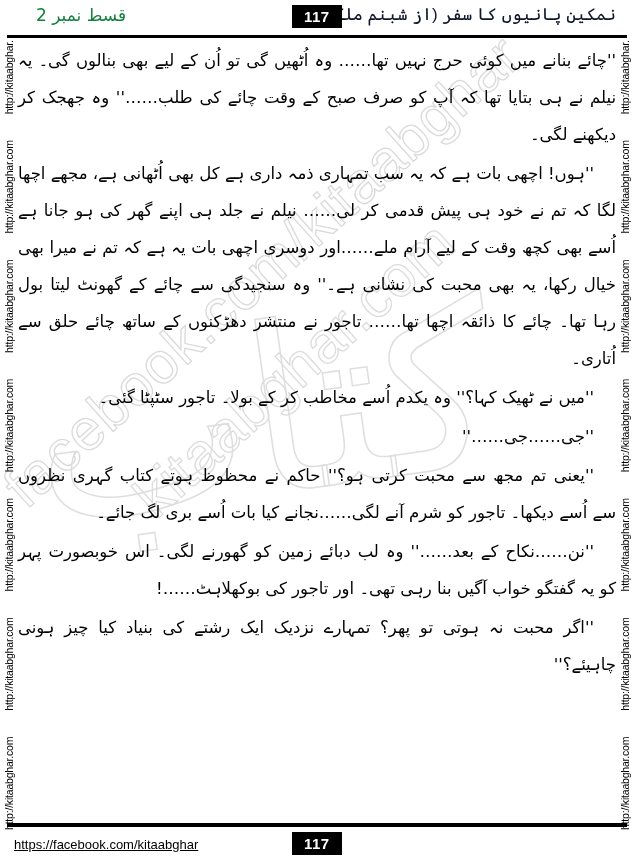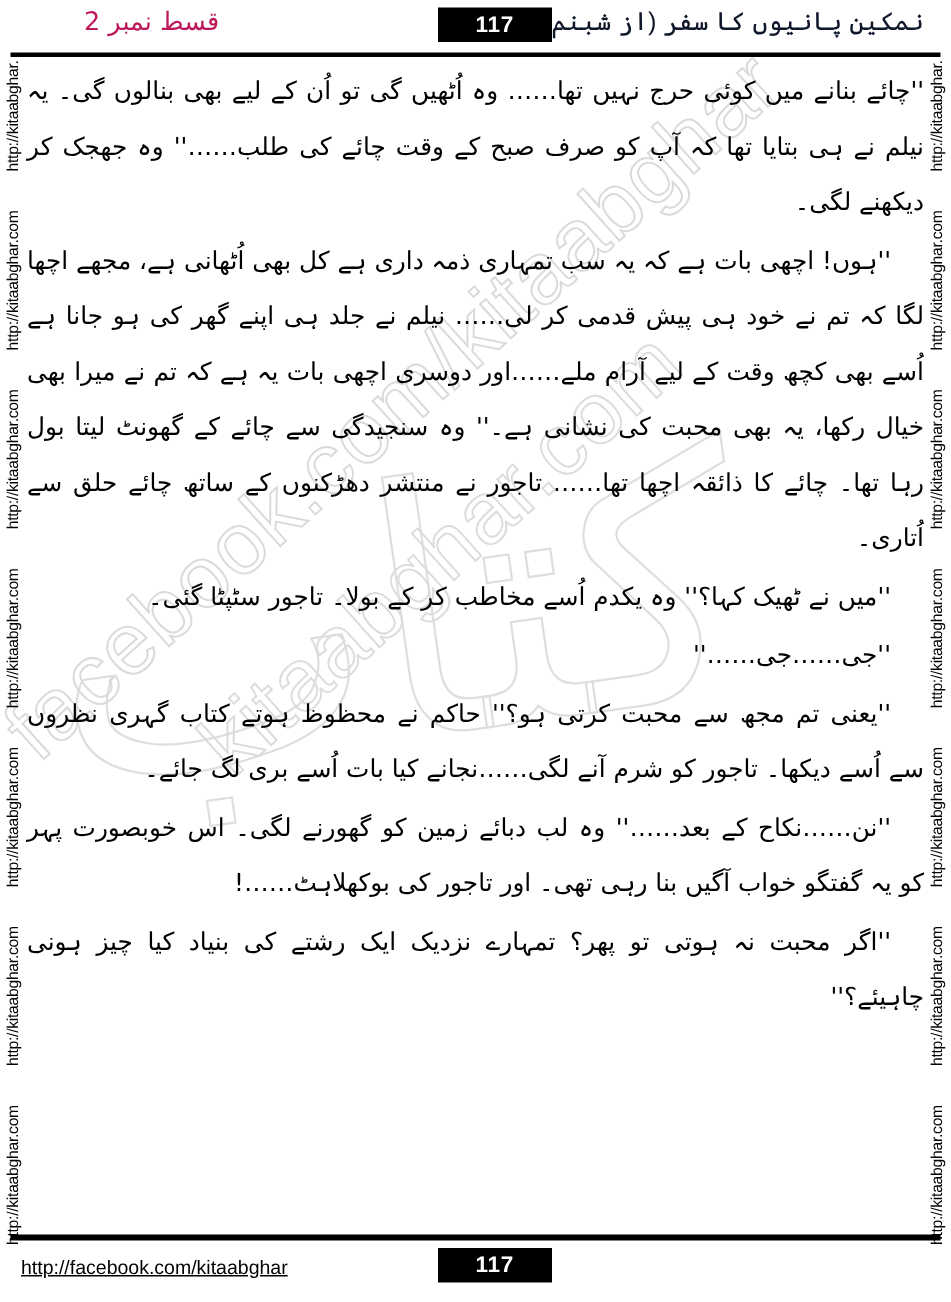--- a/index.html
+++ b/index.html
@@ -121,38 +121,38 @@
     right: 18px;
     top: 4px;
     font-size: 17px;
     color: #0f172a;
     font-family: Liberation Sans, sans-serif;
     white-space: nowrap;
   }
 
   .hdr-episode {
     position: absolute;
-    left: 56px;
+    left: 36px;
     top: 5px;
     font-size: 17px;
-    color: #be185d;
+    color: #15803d;
     font-family: "DejaVu Sans", sans-serif;
     white-space: nowrap;
   }
 
   .page-badge {
     position: absolute;
     background: #000000;
     color: #ffffff;
     font-family: "Liberation Sans", sans-serif;
     font-weight: bold;
     font-size: 15px;
     line-height: 19px;
     text-align: center;
-    padding: 2px 25px;
+    padding: 2px 12px;
     direction: ltr;
     letter-spacing: .5px;
   }
 
   .page-badge.top {
     left: 292px;
     top: 5px;
   }
 
   .rule-top {
@@ -256,17 +256,17 @@
       <p class="para indent">''ہوں! اچھی بات ہے کہ یہ سب تمہاری ذمہ داری ہے کل بھی اُٹھانی ہے، مجھے اچھا لگا کہ تم نے خود ہی پیش قدمی کر لی…… نیلم نے جلد ہی اپنے گھر کی ہو جانا ہے اُسے بھی کچھ وقت کے لیے آرام ملے……اور دوسری اچھی بات یہ ہے کہ تم نے میرا بھی خیال رکھا، یہ بھی محبت کی نشانی ہے۔'' وہ سنجیدگی سے چائے کے گھونٹ لیتا بول رہا تھا۔ چائے کا ذائقہ اچھا تھا…… تاجور نے منتشر دھڑکنوں کے ساتھ چائے حلق سے اُتاری۔</p>
       <p class="para indent">''میں نے ٹھیک کہا؟'' وہ یکدم اُسے مخاطب کر کے بولا۔ تاجور سٹپٹا گئی۔</p>
       <p class="para indent">''جی……جی……''</p>
       <p class="para indent">''یعنی تم مجھ سے محبت کرتی ہو؟'' حاکم نے محظوظ ہوتے کتاب گہری نظروں سے اُسے دیکھا۔ تاجور کو شرم آنے لگی……نجانے کیا بات اُسے بری لگ جائے۔</p>
       <p class="para indent">''نن……نکاح کے بعد……'' وہ لب دبائے زمین کو گھورنے لگی۔ اس خوبصورت پہر کو یہ گفتگو خواب آگیں بنا رہی تھی۔ اور تاجور کی بوکھلاہٹ……!</p>
       <p class="para indent">''اگر محبت نہ ہوتی تو پھر؟ تمہارے نزدیک ایک رشتے کی بنیاد کیا چیز ہونی چاہیئے؟''</p>
     </div>
 
   <div class="rule-bottom"></div>
   <div class="footer">
-    <a class="footer-link fb" href="#">http://facebook.com/kitaabghar</a>
+    <a class="footer-link fb" href="#">https://facebook.com/kitaabghar</a>
     <div class="page-badge bottom">117</div>
   </div>
 
 </div>
 
 </body></html>

